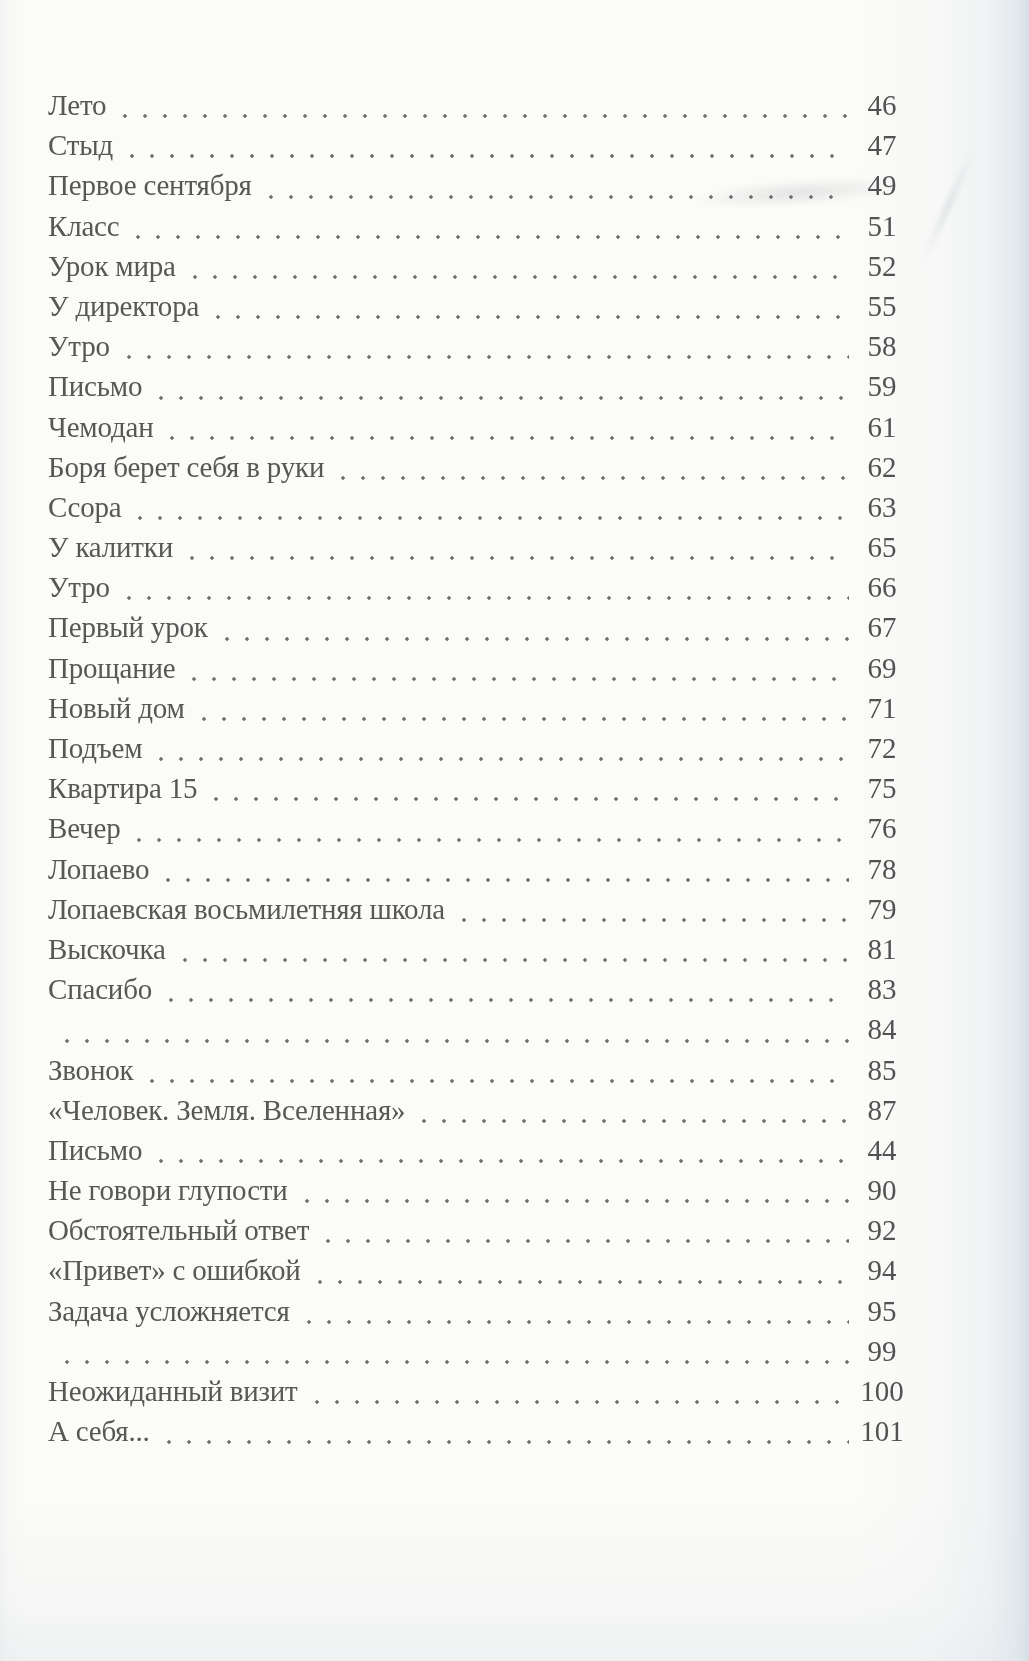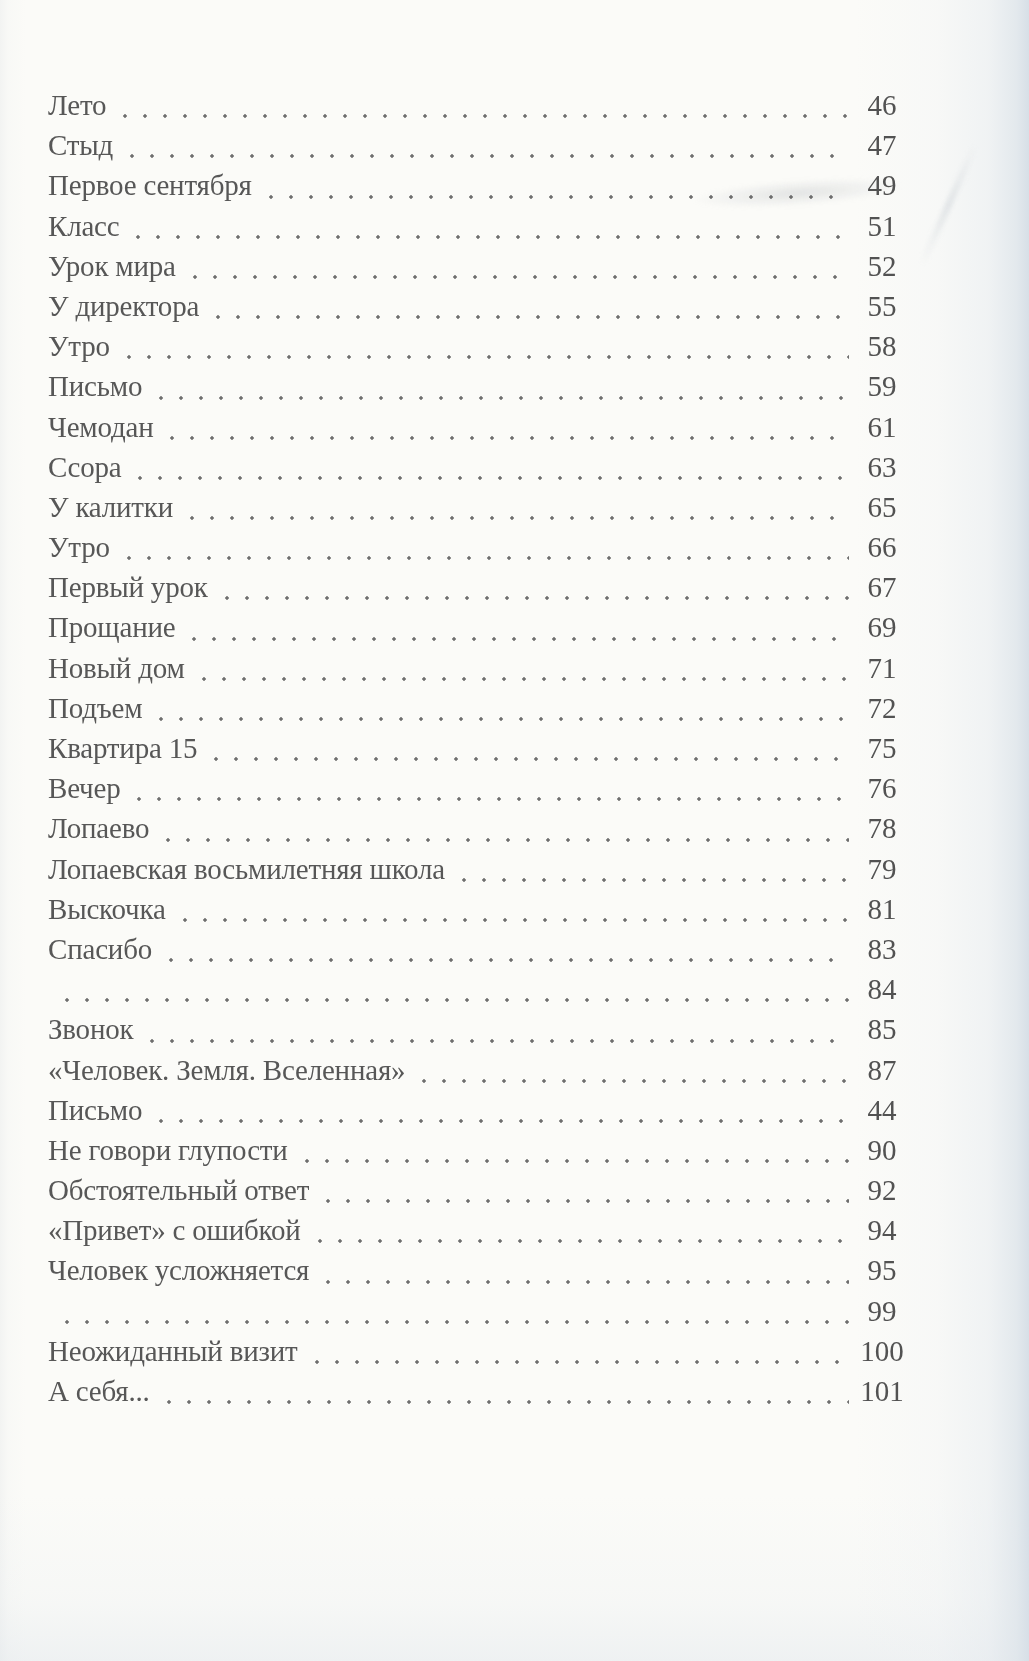--- a/index.html
+++ b/index.html
@@ -128,20 +128,25 @@
     <span class="leader"></span>
     <span class="pagenum">59</span>
   </div>
 
   <div class="row">
     <span class="title">Чемодан</span>
     <span class="leader"></span>
     <span class="pagenum">61</span>
   </div>
 
+  <div class="row">
+    <span class="title">Боря берет себя в руки</span>
+    <span class="leader"></span>
+    <span class="pagenum">62</span>
+  </div>
 
   <div class="row">
     <span class="title">Ссора</span>
     <span class="leader"></span>
     <span class="pagenum">63</span>
   </div>
 
   <div class="row">
     <span class="title">У калитки</span>
     <span class="leader"></span>
@@ -249,21 +254,21 @@
     <span class="pagenum">92</span>
   </div>
 
   <div class="row">
     <span class="title">«Привет» с ошибкой</span>
     <span class="leader"></span>
     <span class="pagenum">94</span>
   </div>
 
   <div class="row">
-    <span class="title">Человек усложняется</span>
+    <span class="title">Задача усложняется</span>
     <span class="leader"></span>
     <span class="pagenum">95</span>
   </div>
 
 
   <div class="row">
     <span class="leader"></span>
     <span class="pagenum">99</span>
   </div>
 

